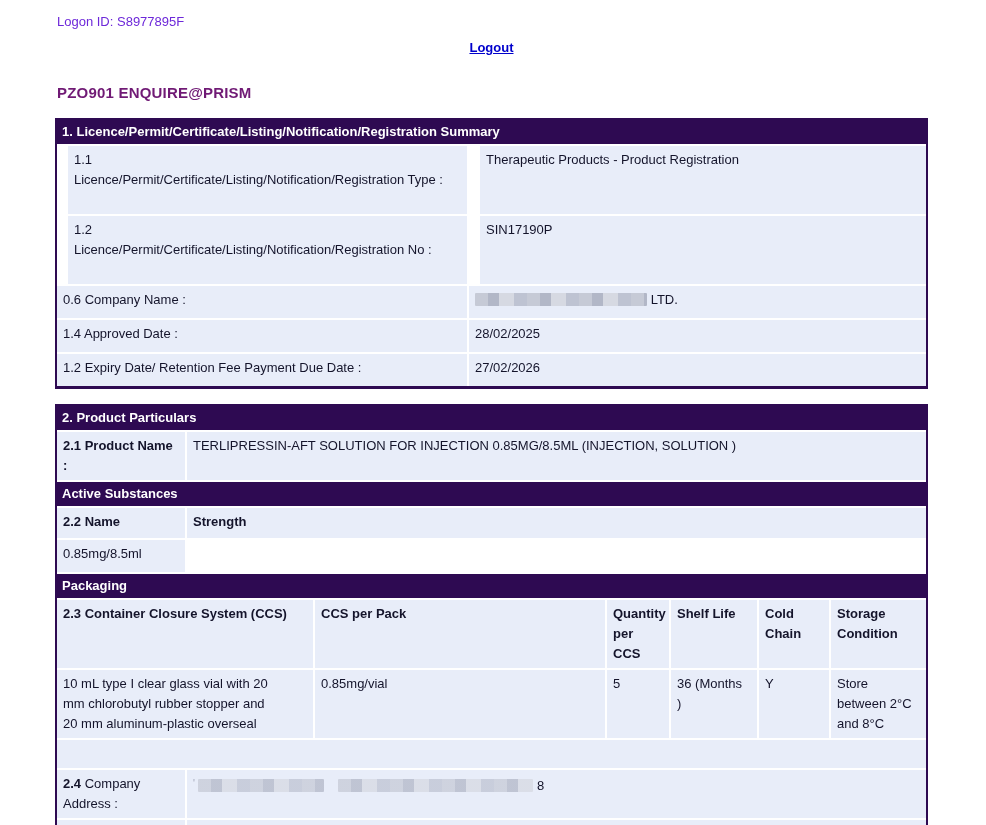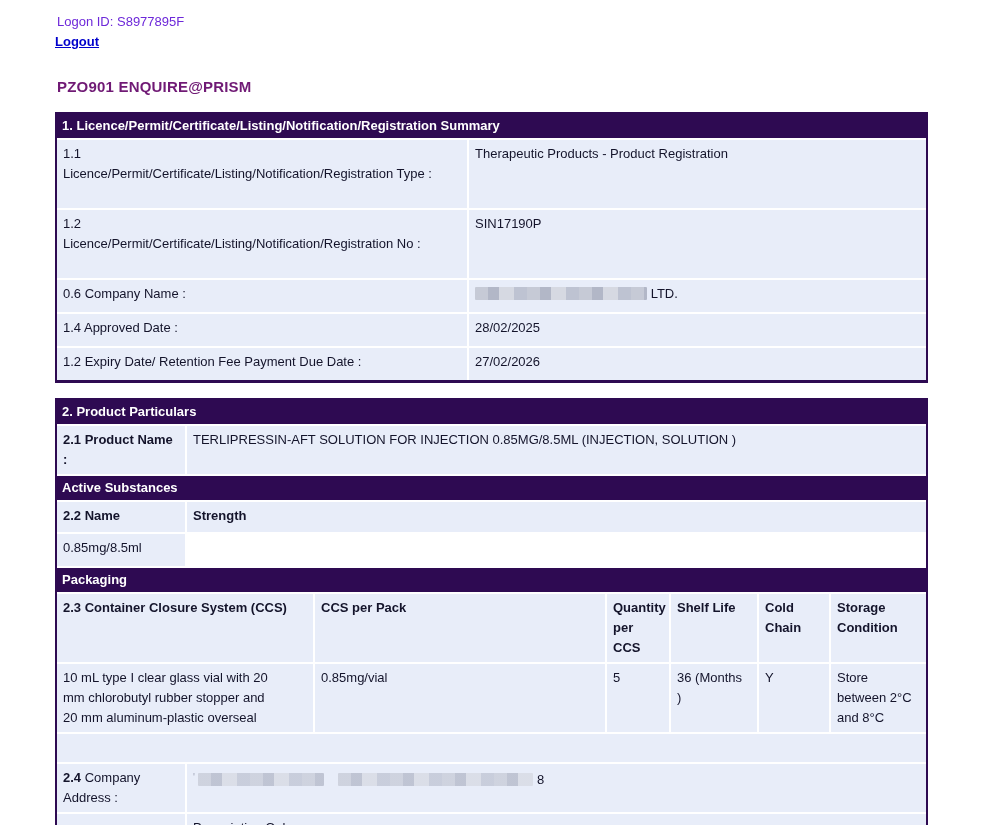--- a/index.html
+++ b/index.html
@@ -2,37 +2,37 @@
 <html><head>
 <meta charset="utf-8">
 <style>
   html,body{margin:0;padding:0;}
   body{
     width:986px;height:825px;overflow:hidden;background:#ffffff;
     font-family:"Liberation Sans",sans-serif;font-size:13px;line-height:20px;color:#14142b;
   }
   .page{padding:12px 58px 0 55px;}
   .logon{color:#6d28d9;padding-left:2px;}
-  .logout-row{text-align:left;}
+  .logout-row{text-align:center;margin-top:6px;}
   .logout-row a{color:#0000cc;font-weight:bold;text-decoration:underline;cursor:pointer;}
   .title{color:#701a75;font-size:15px;font-weight:bold;margin:25px 0 15px 2px;letter-spacing:.2px;}
 
   .tbl{
     display:flex;flex-direction:column;gap:2px;background:#ffffff;
     border:2px solid #2e0a52;border-bottom-width:3px;
   }
   .tbl-gap{margin-top:15px;}
   .bar{background:#2e0a52;color:#ffffff;font-weight:bold;padding:2px 5px;}
   .row{display:grid;gap:2px;}
   .cols-s1{grid-template-columns:410px 1fr;}
   .cols-s2{grid-template-columns:128px 1fr;}
   .cols-pack{grid-template-columns:256px 290px 62px 86px 70px 1fr;}
   .cell{background:#e8edf9;padding:4px 6px;white-space:pre-line;}
   .b{font-weight:bold;}
-  .h68 .cell{min-height:60px;}
+  .h68 .cell{min-height:60px;margin-left:11px;}
   .h48 .cell{min-height:40px;}
   .h44 .cell{min-height:36px;}
   .h32 .cell{min-height:24px;}
   .h30 .cell{min-height:22px;}
   .h64 .cell{min-height:56px;}
   .spacer{background:#e8edf9;min-height:28px;}
 
   .redact{
     display:inline-block;height:13px;vertical-align:-2px;border-radius:1px;
     background:repeating-linear-gradient(90deg,#c6cad6 0 13px,#b2b7c7 13px 24px,#d6d9e2 24px 39px,#bec3d2 39px 52px);

